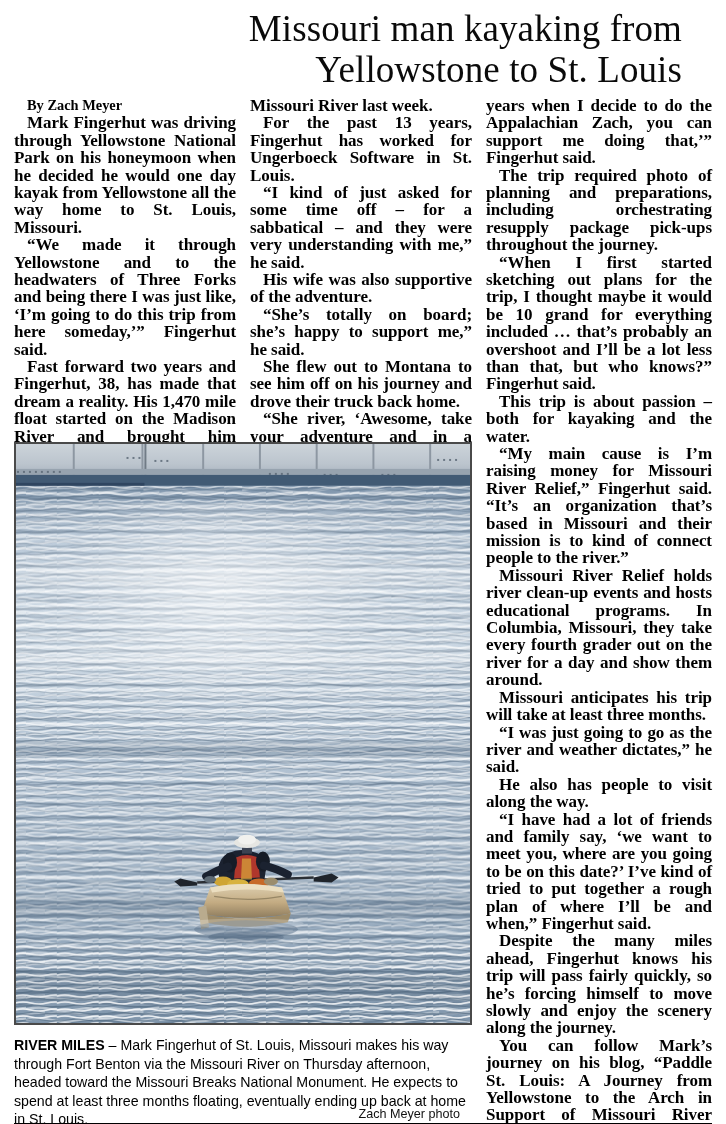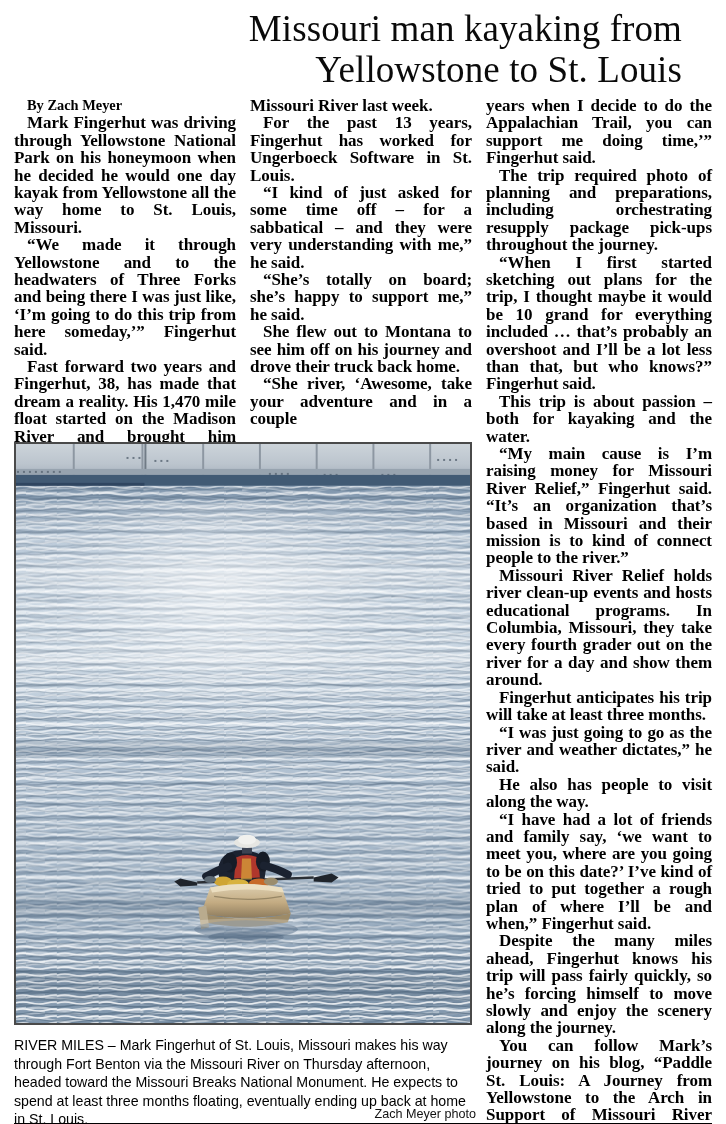--- a/index.html
+++ b/index.html
@@ -87,21 +87,21 @@
   
   .caption {
     width: 458px;
     margin-top: 7px;
     font-family: "Liberation Sans", sans-serif;
     font-size: 14.2px;
     line-height: 18.6px;
     text-align: left;
     color: #000;
   }
-  .caption b { font-weight: 400; }
+  .caption b { font-weight: 700; }
   .credit {
     width: 458px;
     text-align: right;
     font-family: "Liberation Sans", sans-serif;
     font-size: 12.6px;
     line-height: 16px;
     margin-top: 5px;
     color: #111;
   }
 
@@ -131,33 +131,34 @@
       <p class="byline">By Zach Meyer</p>
       <p class="body">Mark Fingerhut was driving through Yellowstone National Park on his honeymoon when he decided he would one day kayak from Yellowstone all the way home to St. Louis, Missouri.</p>
       <p class="body">“We made it through Yellowstone and to the headwaters of Three Forks and being there I was just like, ‘I’m going to do this trip from here someday,’” Fingerhut said.</p>
       <p class="body">Fast forward two years and Fingerhut, 38, has made that dream a reality. His 1,470 mile float started on the Madison River and brought him through Fort Benton on the</p>
     </div>
 
     <div class="col">
       <p class="body" style="text-indent:0">Missouri River last week.</p>
       <p class="body">For the past 13 years, Fingerhut has worked for Ungerboeck Software in St. Louis.</p>
       <p class="body">“I kind of just asked for some time off – for a sabbatical – and they were very understanding with me,” he said.</p>
+      <p class="body">His wife was also supportive of the adventure.</p>
       <p class="body">“She’s totally on board; she’s happy to support me,” he said.</p>
       <p class="body">She flew out to Montana to see him off on his journey and drove their truck back home.</p>
       <p class="body">“She river, ‘Awesome, take your adventure and in a couple</p>
     </div>
 
     <div class="col col-3">
-      <p class="body" style="text-indent:0">years when I decide to do the Appalachian Trail, you can support me doing time,’” Fingerhut said.</p>
+      <p class="body" style="text-indent:0">years when I decide to do the Appalachian Zach, you can support me doing that,’” Fingerhut said.</p>
       <p class="body">The trip required photo of planning and preparations, including orchestrating resupply package pick-ups throughout the journey.</p>
       <p class="body">“When I first started sketching out plans for the trip, I thought maybe it would be 10 grand for everything included … that’s probably an overshoot and I’ll be a lot less than that, but who knows?” Fingerhut said.</p>
       <p class="body">This trip is about passion – both for kayaking and the water.</p>
       <p class="body">“My main cause is I’m raising money for Missouri River Relief,” Fingerhut said. “It’s an organization that’s based in Missouri and their mission is to kind of connect people to the river.”</p>
       <p class="body">Missouri River Relief holds river clean-up events and hosts educational programs. In Columbia, Missouri, they take every fourth grader out on the river for a day and show them around.</p>
-      <p class="body">Fingerhut anticipates his trip will take at least three months.</p>
+      <p class="body">Missouri anticipates his trip will take at least three months.</p>
       <p class="body">“I was just going to go as the river and weather dictates,” he said.</p>
       <p class="body">He also has people to visit along the way.</p>
       <p class="body">“I have had a lot of friends and family say, ‘we want to meet you, where are you going to be on this date?’ I’ve kind of tried to put together a rough plan of where I’ll be and when,” Fingerhut said.</p>
       <p class="body">Despite the many miles ahead, Fingerhut knows his trip will pass fairly quickly, so he’s forcing himself to move slowly and enjoy the scenery along the journey.</p>
       <p class="body">You can follow Mark’s journey on his blog, “Paddle St. Louis: A Journey from Yellowstone to the Arch in Support of Missouri River Relief”: www.paddlestlouis.com.</p>
     </div>
   </div>
 
   <div class="photo-wrap" style="position:absolute; left:14px; top:430px;">
     <svg class="photo-svg" viewBox="0 0 458 583" preserveAspectRatio="none">
@@ -317,16 +318,16 @@
         <rect x="0" y="500" width="458" height="83" fill="url(#rip1)" opacity="0.9"></rect>
       </g>
       <rect x="0.5" y="0.5" width="457" height="582" fill="none" stroke="#4a4a4a" stroke-width="1"></rect>
     </svg>
   </div>
 
   <div class="caption" style="position:absolute; left:14px; top:1021px;">
     <b>RIVER MILES</b><span> – </span><span>Mark Fingerhut of St. Louis, Missouri makes his way through Fort Benton via the Missouri River on Thursday afternoon, headed toward the Missouri Breaks National Monument. He expects to spend at least three months floating, eventually ending up back at home in St. Louis.</span>
   </div>
 
-  <div class="credit" style="position:absolute; left:18px; top:1093px;">Zach Meyer photo</div>
+  <div class="credit" style="position:absolute; left:2px; top:1093px;">Zach Meyer photo</div>
 
   <div class="bottom-rule"></div>
 </div>
 
 </body></html>

